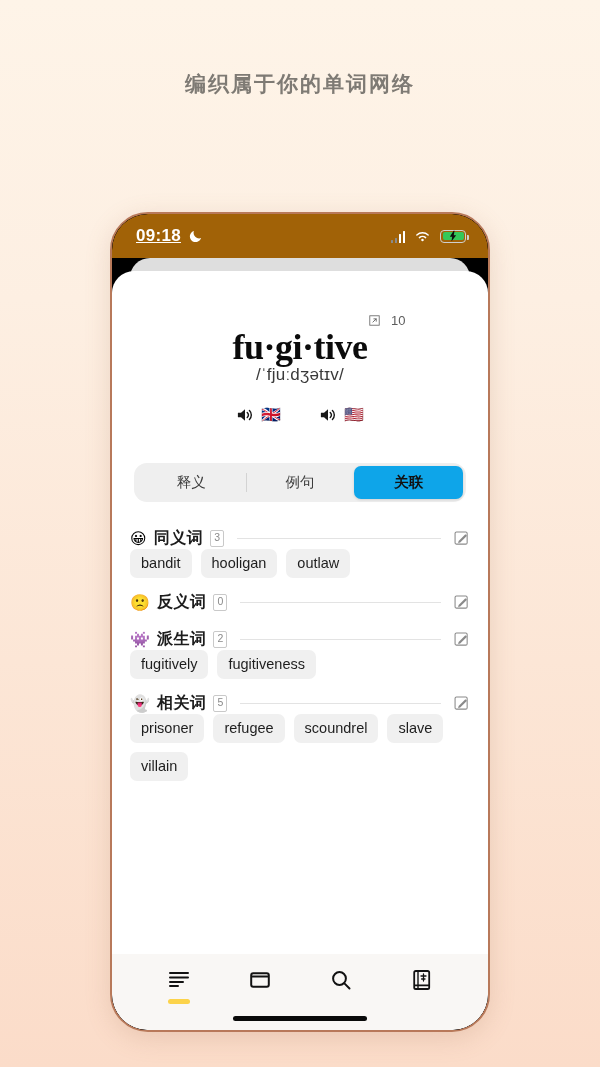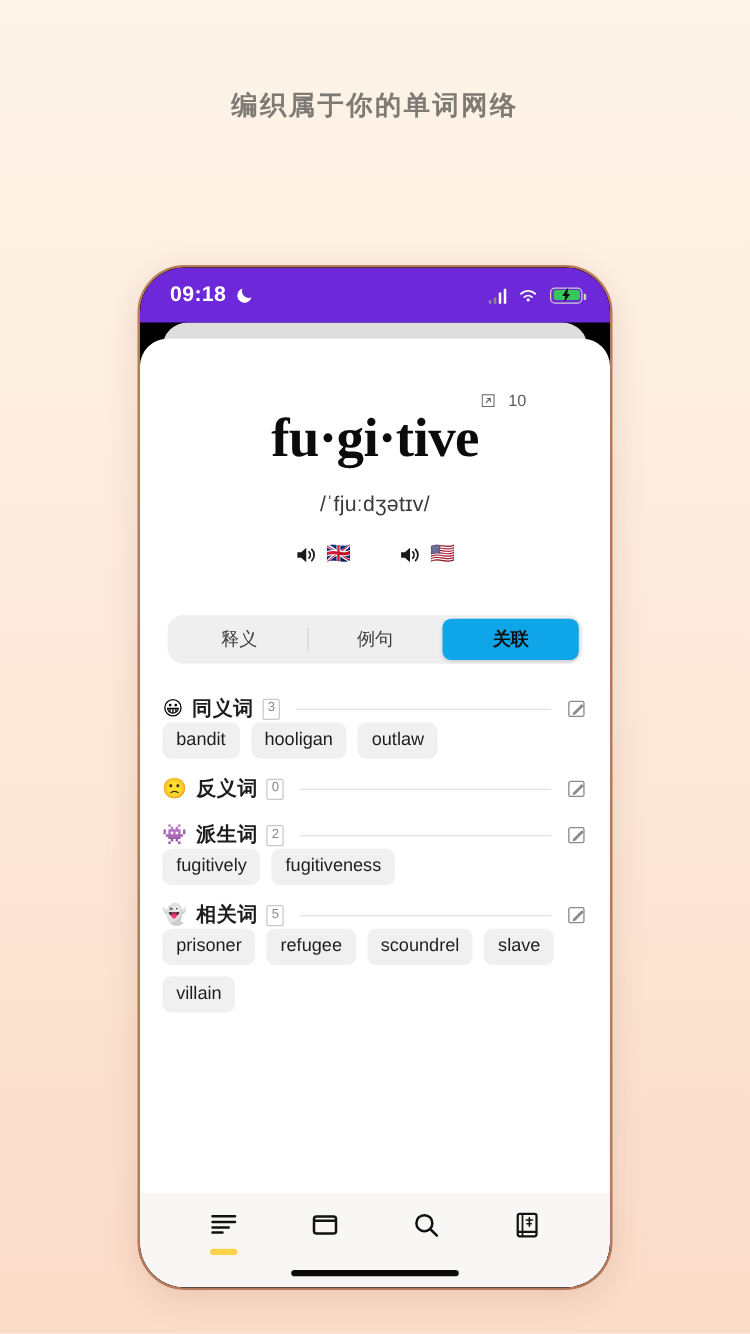--- a/index.html
+++ b/index.html
@@ -54,28 +54,29 @@
     overflow: hidden;
     background: #000;
     display: flex;
     flex-direction: column;
   }
 
   
   .statusbar {
     height: 44px;
     flex: none;
-    background: #6d28d9;
+    background: #a16207;
     color: #fff;
     display: flex;
     align-items: center;
     justify-content: space-between;
     padding: 0 22px 0 24px;
     position: relative;
     z-index: 5;
+    text-decoration: underline;
   }
   .sb-left { display: flex; align-items: center; gap: 7px; }
   .sb-time { font-size: 17px; font-weight: bold; letter-spacing: .3px; }
   .moon-icon { width: 15px; height: 15px; display: block; }
   .sb-right { display: flex; align-items: center; gap: 9px; }
   .signal { display: flex; align-items: flex-end; gap: 1.5px; height: 13px; }
   .signal i { display: block; width: 2.5px; background: #fff; border-radius: .5px; }
   .signal i:nth-child(1) { height: 3px; background: #8b8b8b; }
   .signal i:nth-child(2) { height: 5px; background: #8b8b8b; }
   .signal i:nth-child(3) { height: 9px; }
@@ -125,35 +126,34 @@
     position: relative;
     flex: none;
   }
   .word-line {
     position: relative;
     display: inline-block;
   }
   .headword {
     font-family: "Liberation Serif", "DejaVu Serif", serif;
     font-weight: bold;
-    font-size: 44px;
+    font-size: 36px;
     color: #0B0B0B;
     letter-spacing: -0.5px;
     line-height: 1;
   }
   .link-badge {
     position: absolute;
     right: -38px; top: -16px;
     display: flex; align-items: center; gap: 11px;
     color: #5C5C5C;
     font-size: 13px;
   }
   .ext-icon { width: 11px; height: 11px; display:block; }
   .phonetic {
-    margin-top: 21px;
     font-size: 17px;
     color: #3A3A3A;
     letter-spacing: .2px;
   }
   .audio-row {
     margin-top: 22px;
     display: flex;
     align-items: center;
     justify-content: center;
     gap: 12px;

